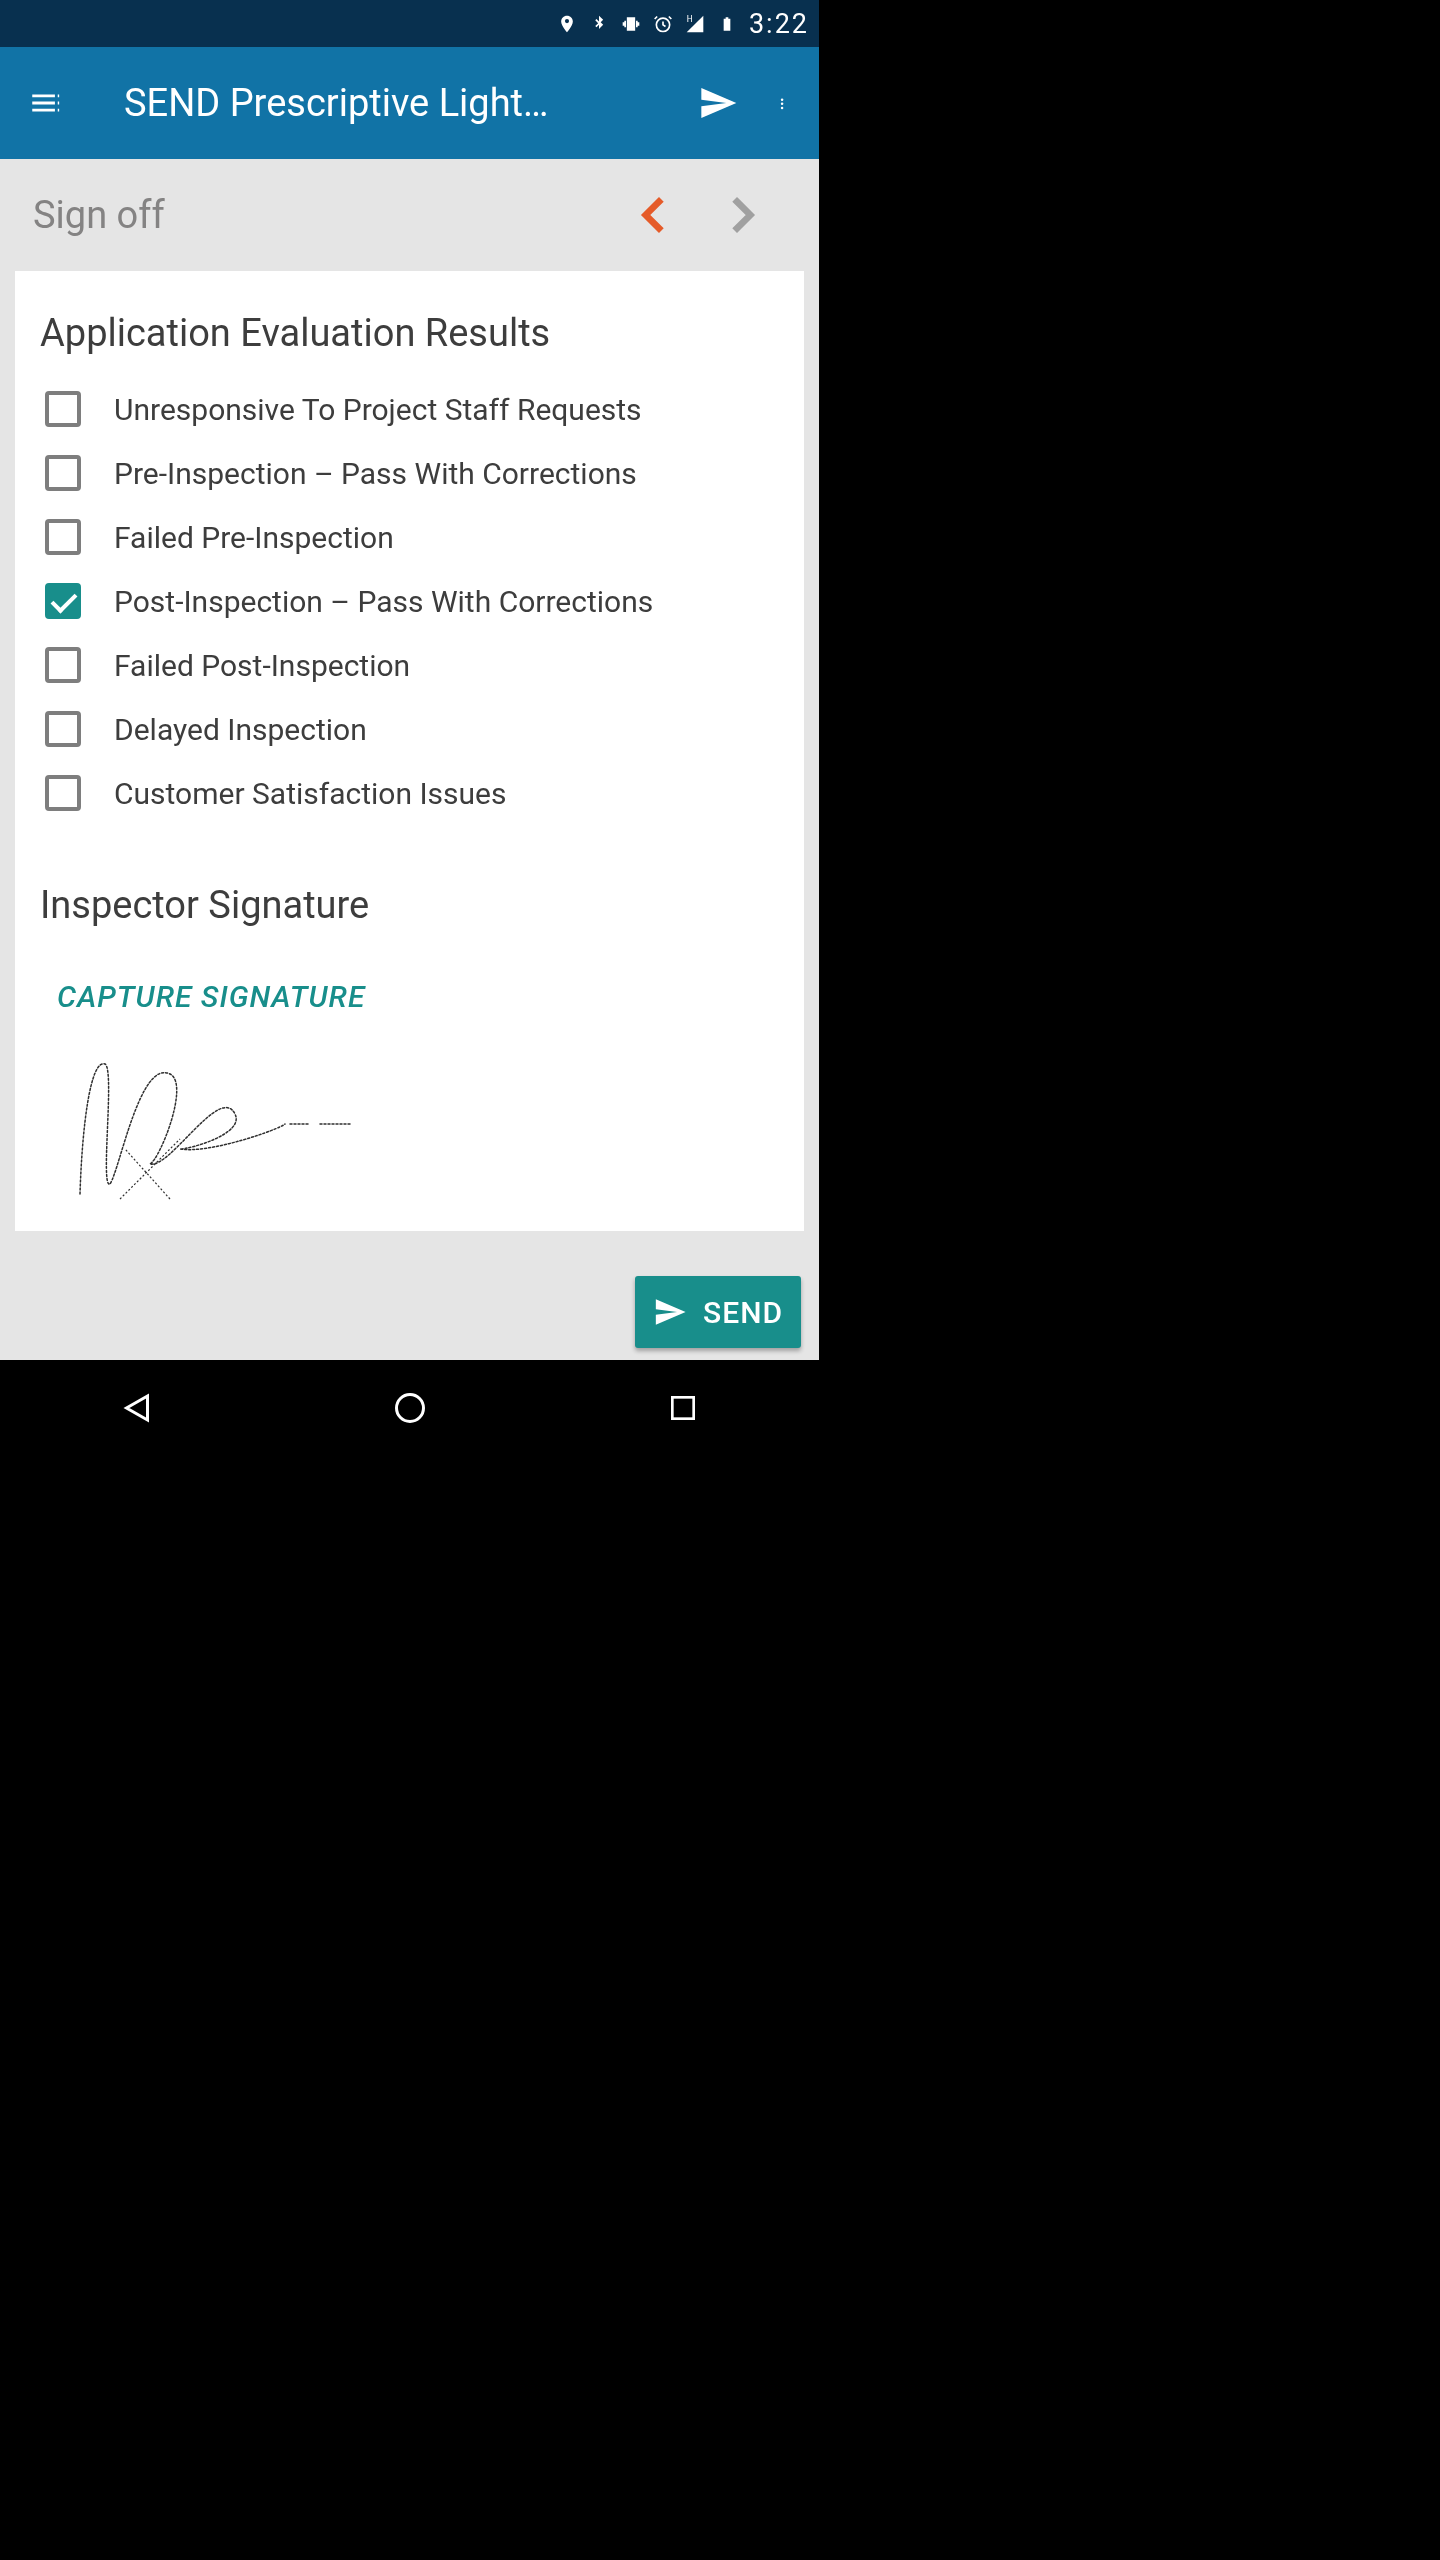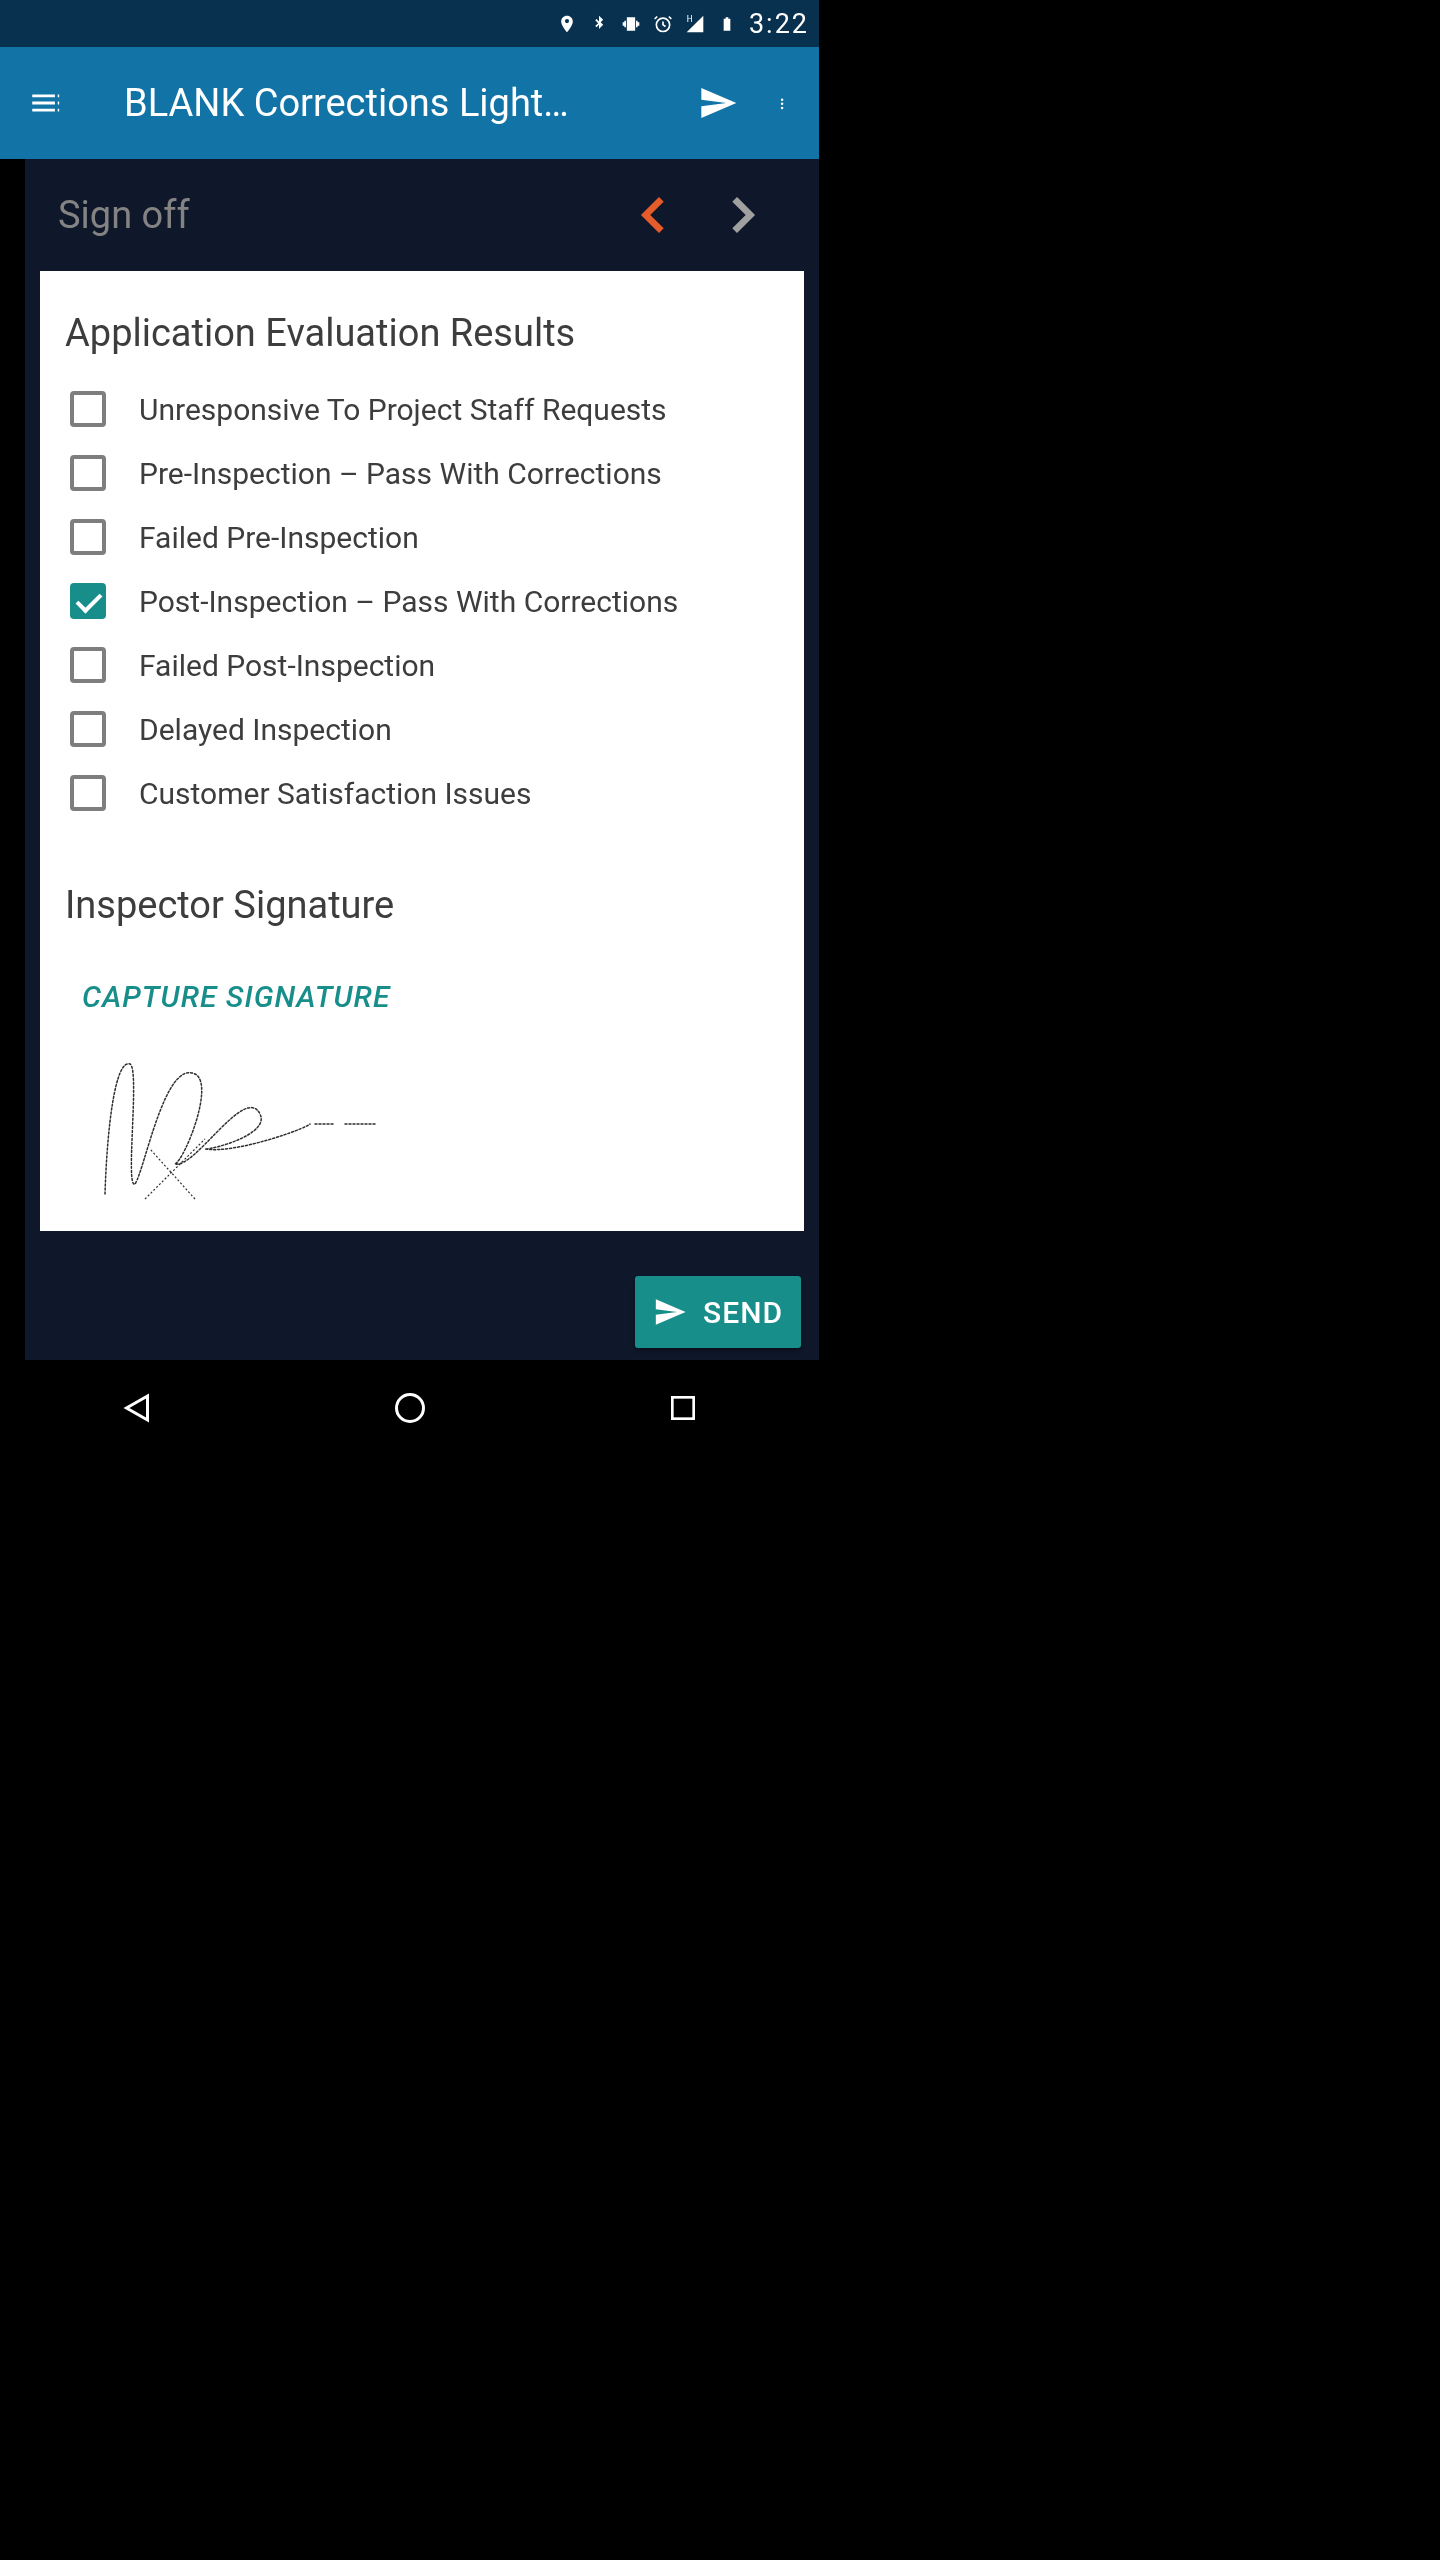--- a/index.html
+++ b/index.html
@@ -39,24 +39,23 @@
       font-weight: 400;
       margin-left: 58px;
       white-space: nowrap;
       overflow: hidden;
       text-overflow: ellipsis;
     }
     .send-top { width: 42px; height: 42px; margin-right: 40px; display:flex; align-items:center; justify-content:center;}
     .more { width: 12px; height: 42px; display:flex; align-items:center; justify-content:center;}
     .content-frame {
       flex: 1;
-      background: #0f172a;
+      background: #e5e5e5;
       position: relative;
       padding: 0 15px;
-      margin-left: 25px;
     }
     .section-header {
       display: flex;
       align-items: center;
       height: 112px;
       padding: 0 18px;
     }
     .section-title {
       flex: 1;
       color: #848383;
@@ -187,21 +186,21 @@
   </span>
   <span class="status-time">3:22</span>
 </div>
 
 <div class="app-bar">
   <span class="hamburger">
     <svg viewBox="0 0 24 24" width="34" height="34" fill="#fff">
         <path d="M3 6h16v2H3zM3 11h16v2H3zM3 16h16v2H3zM21 6h1v2h-1zM21 11h1v2h-1zM21 16h1v2h-1z"></path>
       </svg>
   </span>
-  <div class="app-title">BLANK Corrections Light…</div>
+  <div class="app-title">SEND Prescriptive Light…</div>
   <span class="send-top">
     <svg viewBox="0 0 24 24" width="40" height="40" fill="#fff">
         <path d="M2 21l21-9L2 3v7l15 2-15 2z"></path>
       </svg>
   </span>
   <span class="more">
     <svg viewBox="0 0 24 24" width="10" height="42" fill="#fff">
         <circle cx="5" cy="4" r="3"></circle>
         <circle cx="5" cy="14" r="3"></circle>
         <circle cx="5" cy="24" r="3"></circle>

